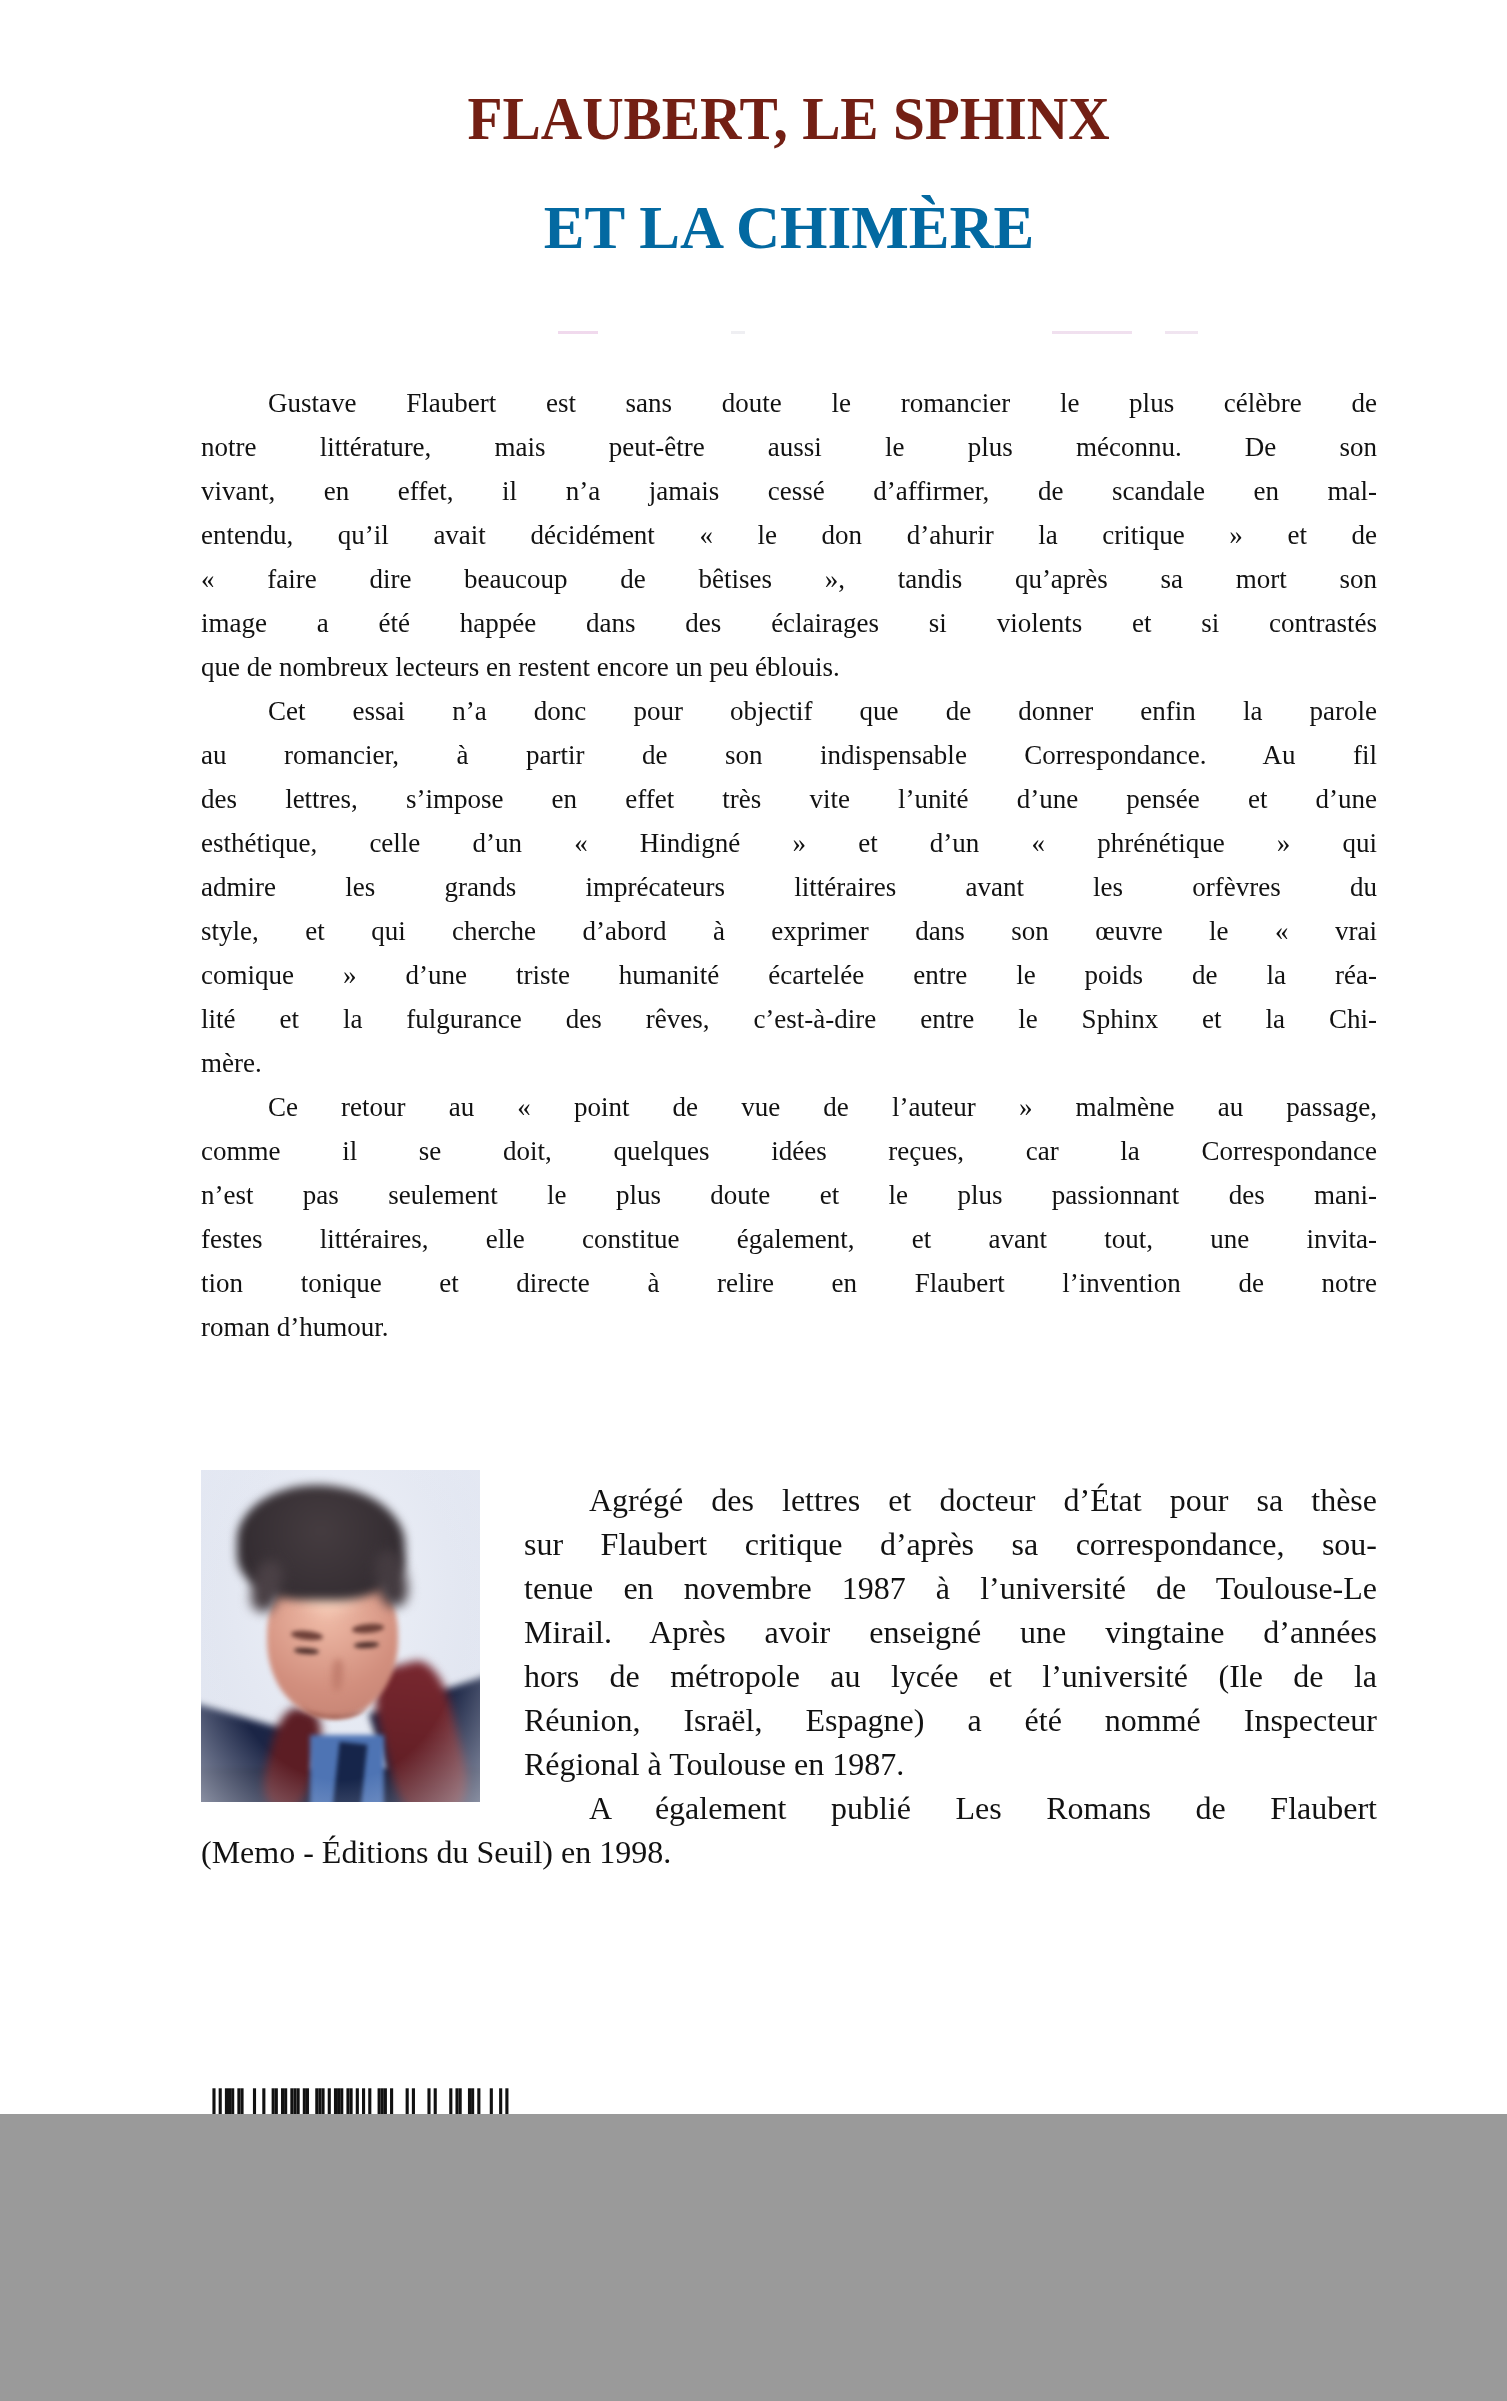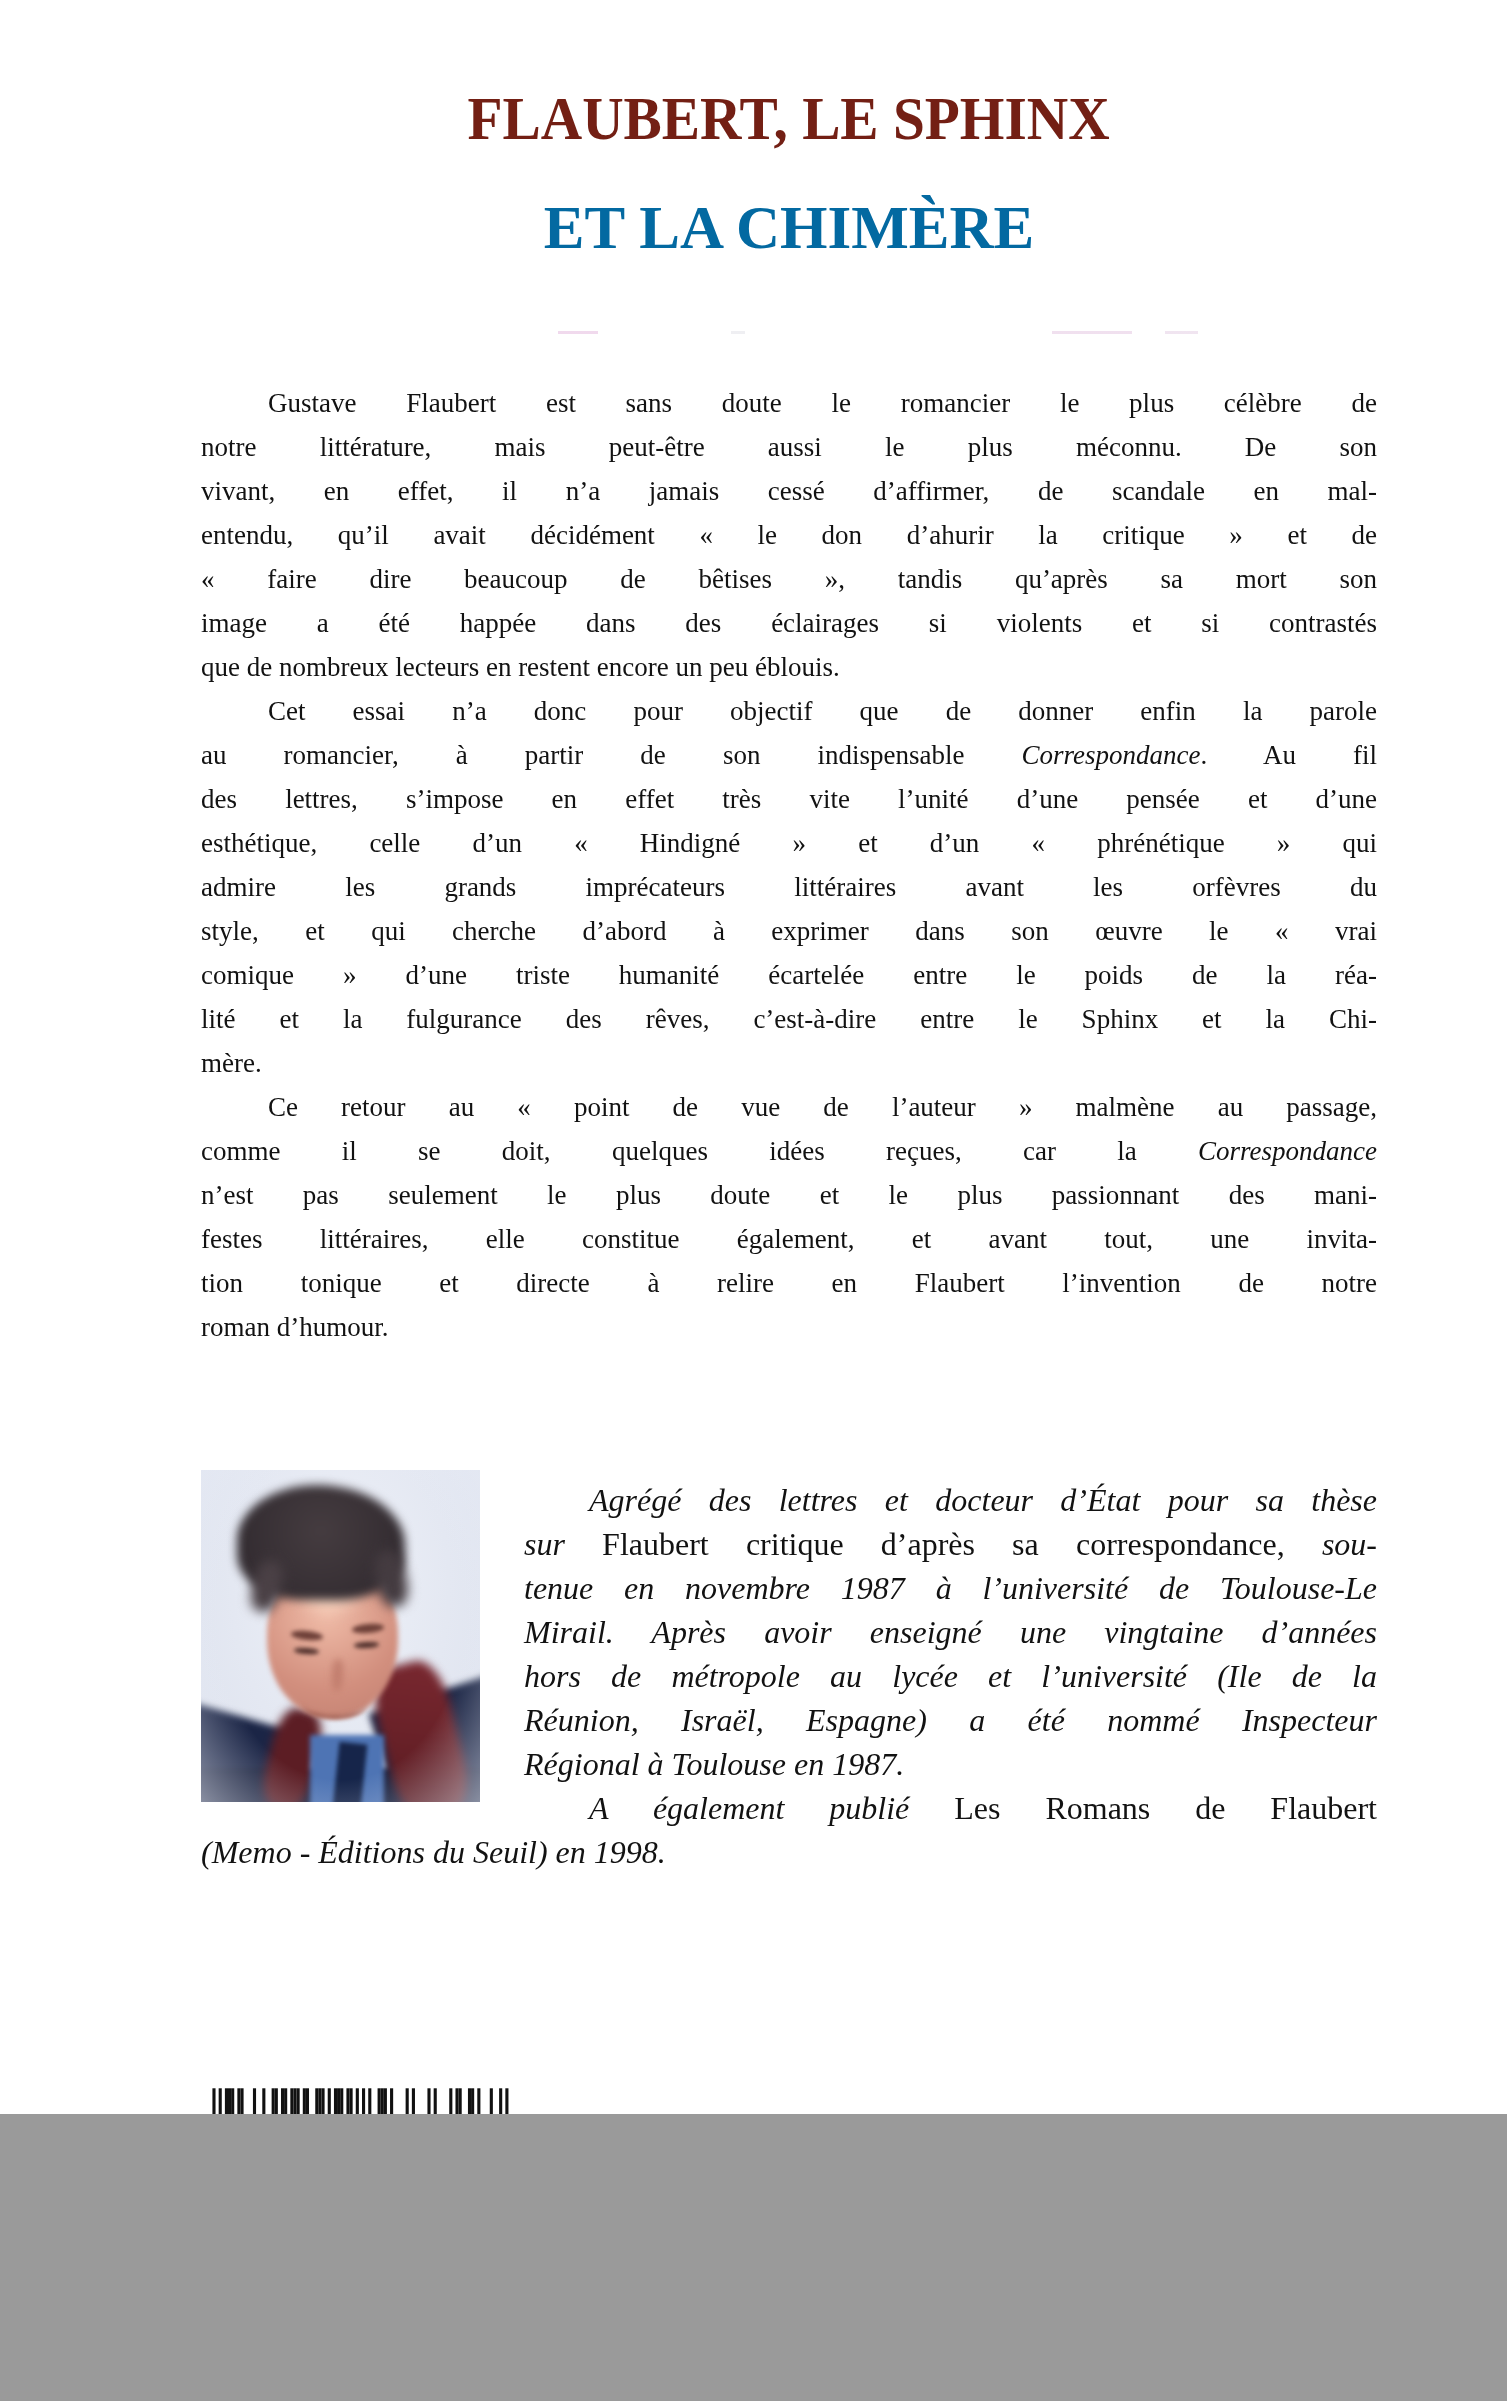--- a/index.html
+++ b/index.html
@@ -39,21 +39,21 @@
   .synopsis{
     position:absolute;left:201px;top:381px;width:1176px;
     font-size:27px;line-height:44px;
   }
   .bio{
     position:absolute;left:201px;top:1465px;width:1176px;
     font-size:32px;line-height:44px;
   }
   .tline{white-space:normal;}
   .tline.just{text-align:justify;text-align-last:justify;}
-  .ital{font-style:italic;}
+  .ital{}
   .rom{font-style:normal;}
   
   .photo-spacer{float:left;width:323px;height:341px;}
   .photo{
     position:relative;width:279px;height:332px;margin-top:4.7px;
     overflow:hidden;
     background:radial-gradient(ellipse at 50% 35%, #eef1f8 0%, #e4e8f2 55%, #dde2ee 100%);
   }
   .photo div{position:absolute;}
   .ph-suit-left{left:-24px;top:248px;width:123px;height:114px;background:#1b2546;transform:rotate(16deg);filter:blur(3.8px);}

